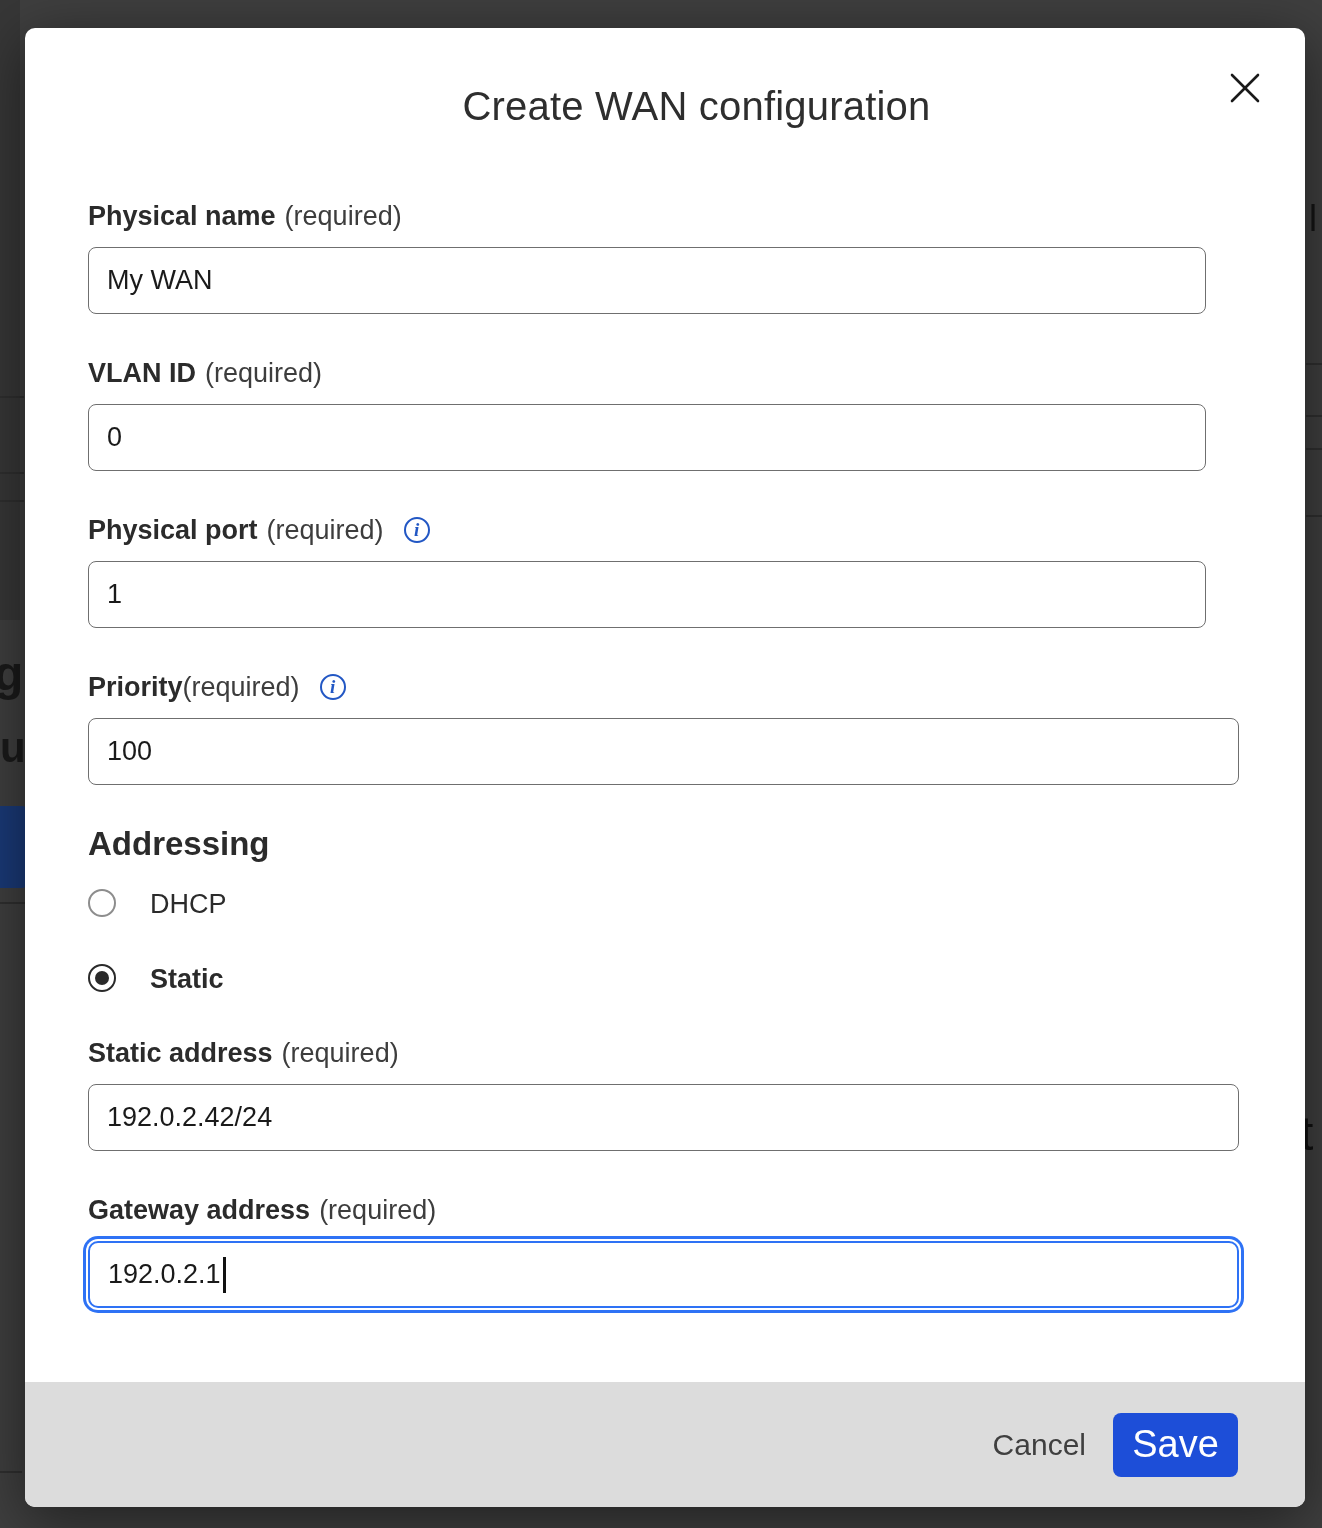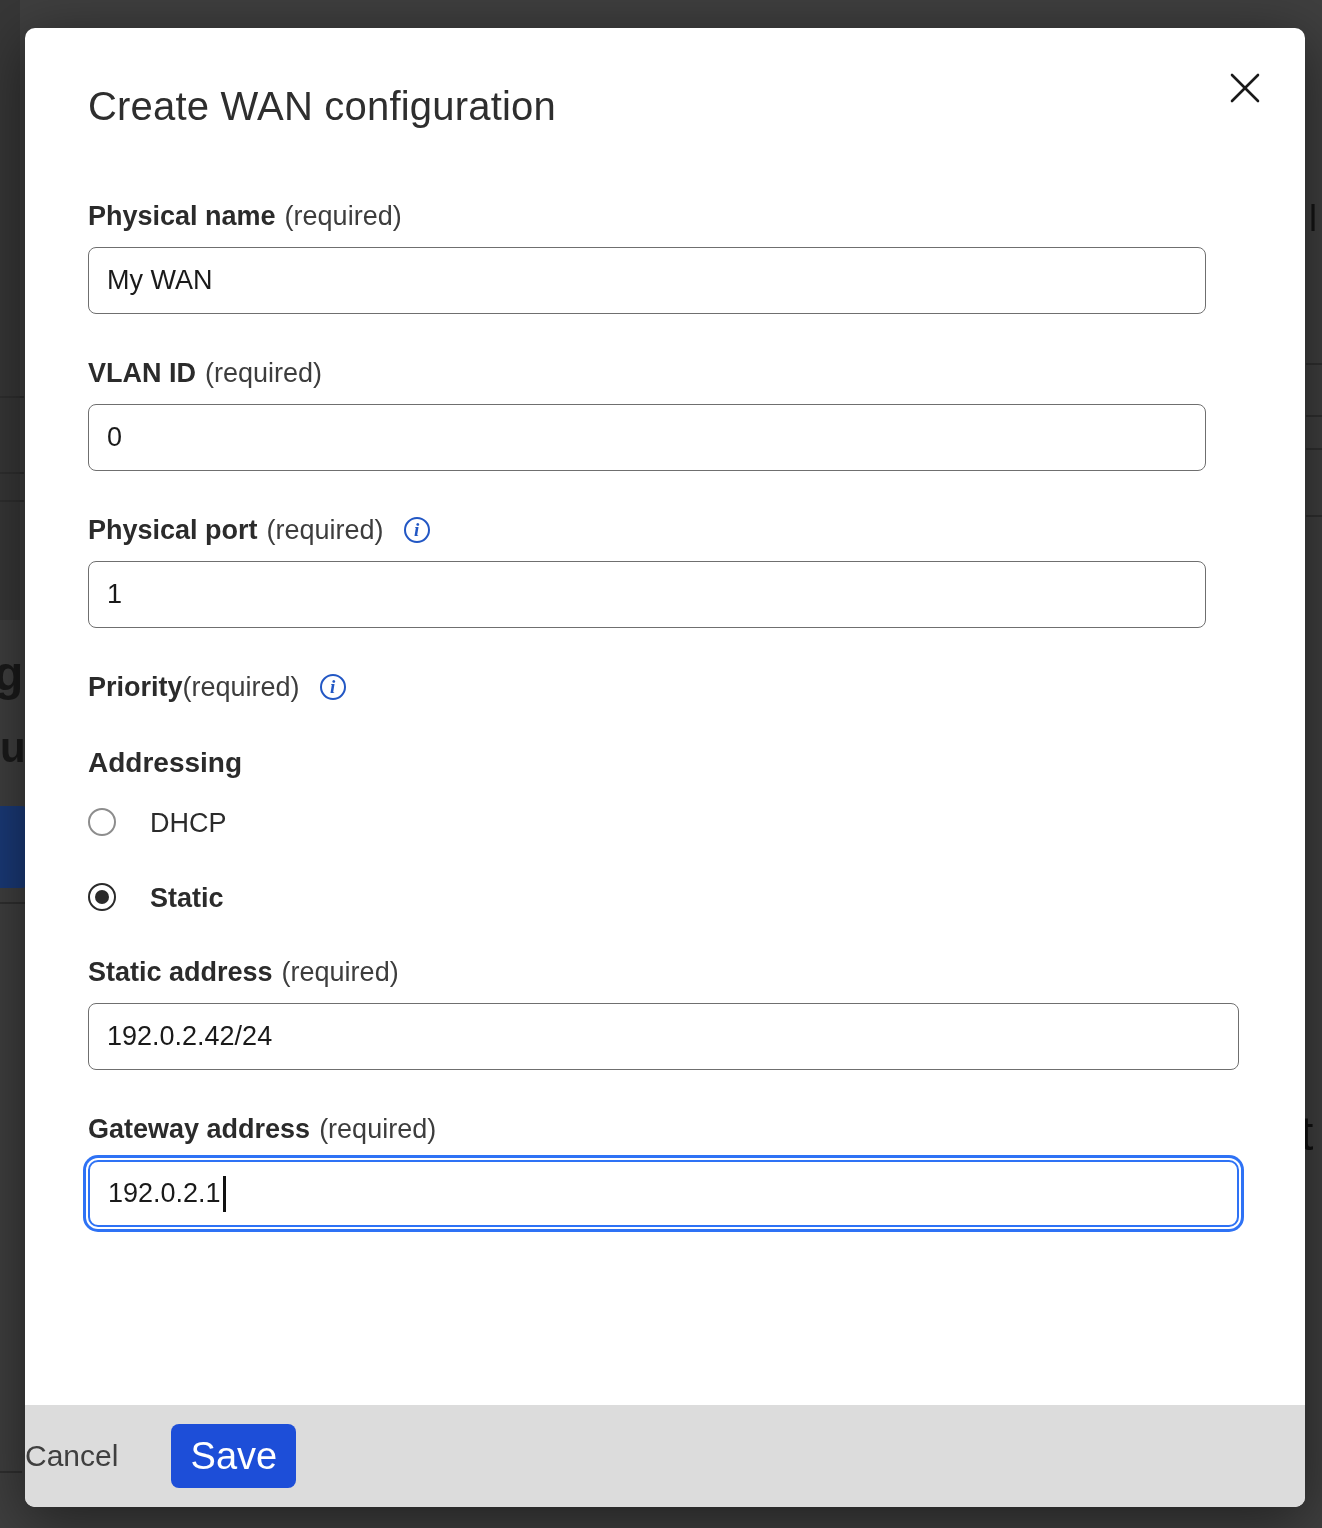--- a/index.html
+++ b/index.html
@@ -27,21 +27,21 @@
   .fl-r2 { left:1306px; top:415px; width:16px; }
   .fl-r3 { left:1306px; top:448px; width:16px; }
   .fl-r4 { left:1306px; top:515px; width:16px; }
 
   
   .modal { position:absolute; left:25px; top:28px; width:1280px; height:1479px;
            background:#ffffff; border-radius:10px; z-index:5;
            box-shadow:0 12px 60px rgba(0,0,0,.5); }
   .modal-body { position:absolute; inset:0 0 134px 0; padding:56px 0 0 63px; overflow:hidden; }
 
-  .dialog-title { font-size:40px; font-weight:400; color:#2e2e2e; letter-spacing:.2px; }
+  .dialog-title { font-size:40px; font-weight:400; color:#2e2e2e; letter-spacing:.2px;text-align:center; }
 
   .close-btn { position:absolute; top:40px; right:40px; width:40px; height:40px;
                background:none; border:none; cursor:pointer; display:flex;
                align-items:center; justify-content:center; }
 
   .label-row { margin-top:42px; font-size:27px; line-height:34px; color:#2b2b2b; display:flex; align-items:center; }
   .label-row.first { margin-top:70px; }
   .lbl { font-weight:700; }
   .req { font-weight:400; color:#3d3d3d; margin-left:9px;text-align:center; }
   .req.no-gap { margin-left:0; }
@@ -57,36 +57,36 @@
          font-size:27px; color:#1a1a1a; padding:12px 18px; outline:none; }
   .w-narrow { width:1118px; }
   .w-wide   { width:1151px; }
 
   .txt-focused { display:flex; align-items:center; margin-top:14px; height:67px; width:1151px;
                  border:2px solid #2e72f5; border-radius:10px; background:#fff;
                  box-shadow:0 0 0 2px #ffffff, 0 0 0 5px #2e72f5;
                  font-size:27px; color:#1a1a1a; padding:16px 18px; }
   .caret { display:inline-block; width:3px; height:36px; background:#111; margin-left:2px; }
 
-  .section-heading { margin-top:42px; font-size:28px; font-weight:700; color:#2b2b2b; line-height:34px; }
+  .section-heading { margin-top:42px; font-size:33px; font-weight:700; color:#2b2b2b; line-height:34px; }
 
   .radio-row { display:flex; margin-top:28px; height:30px; cursor:pointer; }
   .radio-row + .radio-row { margin-top:45px; }
   .radio { width:28px; height:28px; border-radius:50%; background:#fff; flex:none; }
   .radio.off { border:2px solid #8d8d8d; }
   .radio.on  { border:2.5px solid #2a2a2a; position:relative; }
   .radio.on::after { content:""; position:absolute; left:50%; top:50%; width:14px; height:14px;
                      margin:-7px 0 0 -7px; border-radius:50%; background:#2a2a2a; }
   .radio-label { margin-left:34px; font-size:27px; color:#2b2b2b; }
   .radio-label.selected { font-weight:700; }
 
-  .modal-footer { position:absolute; left:0; right:0; bottom:0; height:102px;
+  .modal-footer { position:absolute; left:0; right:0; bottom:0; height:125px;
                   background:#dcdcdc; border-radius:0 0 10px 10px;
-                  display:flex; align-items:center; 
-                  padding-right:67px; gap:53px; }
+                  display:flex; align-items:center; justify-content:flex-end;
+                  padding-right:67px; gap:27px; }
   .cancel-btn { background:none; border:none; font-family:"Liberation Sans", sans-serif;
                 font-size:30px; color:#3f3f3f; cursor:pointer; }
   .save-btn { width:125px; height:64px; background:#1d4ed8; color:#ffffff; border:none;
               border-radius:8px; font-family:"Liberation Sans", sans-serif;
               font-size:38px; cursor:pointer; }
 </style>
 </head>
 <body>
 
 <div class="stage">
@@ -139,20 +139,21 @@
         <span class="req">(required)</span>
         <span class="info-badge">i</span>
       </div>
       <input class="txt w-narrow" value="1" style="">
 
       <div class="label-row">
         <span class="lbl">Priority</span>
         <span class="req no-gap">(required)</span>
         <span class="info-badge">i</span>
       </div>
+      <input class="txt w-wide" value="100" style="">
 
       <div class="section-heading">Addressing</div>
 
       <div class="radio-row">
         <span class="radio off"></span>
         <span class="radio-label">DHCP</span>
       </div>
 
       <div class="radio-row">
         <span class="radio on"></span>

